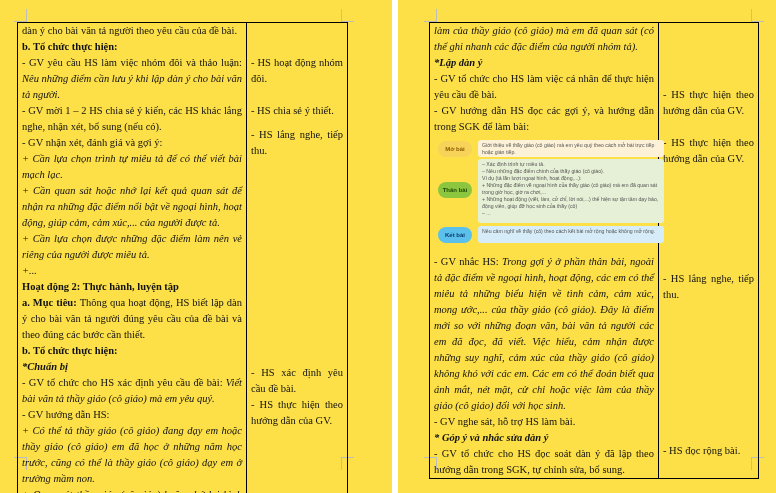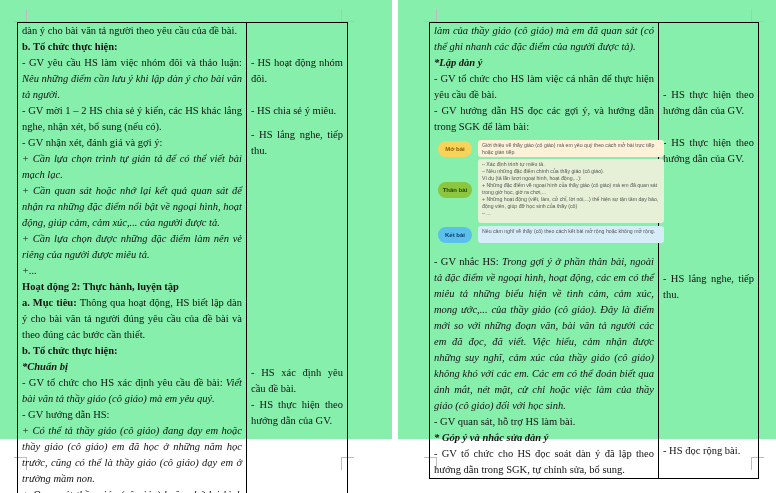--- a/index.html
+++ b/index.html
@@ -1,18 +1,18 @@
 <!DOCTYPE html>
 <html><head>
   <meta charset="utf-8">
   <style>
     html, body { margin:0; padding:0; }
     body { width:776px; height:493px; background:#ffffff; position:relative; overflow:hidden;
            font-family:"Liberation Serif", serif; color:#111; }
-    .page { position:absolute; top:0; height:439px; background:#86efac; }
+    .page { position:absolute; top:0; height:493px; background:#fde047; }
     .corner { position:absolute; width:12px; height:12px; border-color:#bdbdbd; border-style:solid; border-width:0; }
     .c-tl { border-right-width:1px; border-bottom-width:1px; }
     .c-tr { border-left-width:1px; border-bottom-width:1px; }
     .c-bl { border-right-width:1px; border-top-width:1px; }
     .c-br { border-left-width:1px; border-top-width:1px; }
     table.lp { position:absolute; border-collapse:collapse; table-layout:fixed; }
     table.lp td { border:1px solid #000; vertical-align:top; padding:0 4px; font-size:10.5px; line-height:16px; }
     .line { display:block; text-align:justify; white-space:normal; }
     .b { font-weight:bold; }
     .i { font-style:italic; }
@@ -39,38 +39,38 @@
         <col style="width:101px">
       </colgroup>
     <tbody>
         <tr>
       <td style="height:395px;">
         <span class="line">dàn ý cho bài văn tả người theo yêu cầu của đề bài.</span>
         <span class="line b">b. Tổ chức thực hiện:</span>
         <span class="line"><span>- GV yêu cầu HS làm việc nhóm đôi và thảo luận: </span><span class="i">Nêu những điểm cần lưu ý khi lập dàn ý cho bài văn tả người.</span></span>
         <span class="line">- GV mời 1 – 2 HS chia sẻ ý kiến, các HS khác lắng nghe, nhận xét, bổ sung (nếu có).</span>
         <span class="line">- GV nhận xét, đánh giá và gợi ý:</span>
-        <span class="line i">+ Cần lựa chọn trình tự gián tả để có thể viết bài mạch lạc.</span>
+        <span class="line i">+ Cần lựa chọn trình tự miêu tả để có thể viết bài mạch lạc.</span>
         <span class="line i">+ Cần quan sát hoặc nhớ lại kết quả quan sát để nhận ra những đặc điểm nổi bật về ngoại hình, hoạt động, giúp cảm, cảm xúc,... của người được tả.</span>
         <span class="line i">+ Cần lựa chọn được những đặc điểm làm nên vẻ riêng của người được miêu tả.</span>
         <span class="line i">+...</span>
         <span class="line b">Hoạt động 2: Thực hành, luyện tập</span>
         <span class="line"><span class="b">a. Mục tiêu: </span><span>Thông qua hoạt động, HS biết lập dàn ý cho bài văn tả người đúng yêu cầu của đề bài và theo đúng các bước cần thiết.</span></span>
         <span class="line b">b. Tổ chức thực hiện:</span>
         <span class="line bi">*Chuẩn bị</span>
         <span class="line"><span>- GV tổ chức cho HS xác định yêu cầu đề bài: </span><span class="i">Viết bài văn tả thầy giáo (cô giáo) mà em yêu quý.</span></span>
         <span class="line">- GV hướng dẫn HS:</span>
         <span class="line i">+ Có thể tả thầy giáo (cô giáo) đang dạy em hoặc thầy giáo (cô giáo) em đã học ở những năm học trước, cũng có thể là thầy giáo (cô giáo) dạy em ở trường mầm non.</span>
         <span class="line i">+ Quan sát thầy giáo (cô giáo) hoặc nhớ lại hình ảnh, việc</span>
       </td>
       <td>
         <span class="gap" style="height:32px"></span>
         <span class="line">- HS hoạt động nhóm đôi.</span>
         <span class="gap" style="height:16px"></span>
-        <span class="line">- HS chia sẻ ý miêu.</span>
+        <span class="line">- HS chia sẻ ý thiết.</span>
         <span class="gap" style="height:8px"></span>
         <span class="line">- HS lắng nghe, tiếp thu.</span>
         <span class="gap" style="height:206px"></span>
         <span class="line">- HS xác định yêu cầu đề bài.</span>
         <span class="gap" style="height:0px"></span>
         <span class="line">- HS thực hiện theo hướng dẫn của GV.</span>
       </td>
     </tr>
   </tbody>
     </table>
@@ -83,21 +83,21 @@
   <div class="corner c-br" style="left:353px;top:457px;"></div>
 
   <table class="lp" style="left:31px;top:22px;width:329px;">
     <colgroup>
         <col style="width:229px">
         <col style="width:100px">
       </colgroup>
     <tbody>
         <tr>
       <td style="height:426px;">
-        <span class="line i">làm của thầy giáo (cô giáo) mà em đã quan sát (có thể ghi nhanh các đặc điểm của người được tả).</span>
+        <span class="line i">làm của thầy giáo (cô giáo) mà em đã quan sát (có thể ghi nhanh các đặc điểm của người nhóm tả).</span>
         <span class="line bi">*Lập dàn ý</span>
         <span class="line">- GV tổ chức cho HS làm việc cá nhân để thực hiện yêu cầu đề bài.</span>
         <span class="line">- GV hướng dẫn HS đọc các gợi ý, và hướng dẫn trong SGK để làm bài:</span>
 
         <div class="sgk">
           <div class="box" style="top:2px;height:17px;background:#fdf1d8;">Giới thiệu về thầy giáo (cô giáo) mà em yêu quý theo cách mở bài trực tiếp hoặc gián tiếp.</div>
           <div class="cloud" style="top:3px;background:#f7d35a;color:#8a5a00;">Mở bài</div>
 
           <div class="box" style="top:21px;height:64px;background:#e6f0d6;">
             <div>– Xác định trình tự miêu tả.</div>
@@ -107,21 +107,21 @@
             <div>+ Những hoạt động (viết, làm, cử chỉ, lời nói,...) thể hiện sự tận tâm dạy bảo, động viên, giúp đỡ học sinh của thầy (cô)</div>
             <div>– ...</div>
           </div>
           <div class="cloud" style="top:44px;background:#8cc63f;color:#1f4a00;">Thân bài</div>
 
           <div class="box" style="top:88px;height:17px;background:#d6ecf8;">Nêu cảm nghĩ về thầy (cô) theo cách kết bài mở rộng hoặc không mở rộng.</div>
           <div class="cloud" style="top:89px;background:#5bc0eb;color:#0a3a6a;">Kết bài</div>
         </div>
 
         <span class="line"><span>- GV nhắc HS: </span><span class="i">Trong gợi ý ở phần thân bài, ngoài tả đặc điểm về ngoại hình, hoạt động, các em có thể miêu tả những biểu hiện về tình cảm, cảm xúc, mong ước,... của thầy giáo (cô giáo). Đây là điểm mới so với những đoạn văn, bài văn tả người các em đã đọc, đã viết. Việc hiểu, cảm nhận được những suy nghĩ, cảm xúc của thầy giáo (cô giáo) không khó với các em. Các em có thể đoán biết qua ánh mắt, nét mặt, cử chỉ hoặc việc làm của thầy giáo (cô giáo) đối với học sinh.</span></span>
-        <span class="line">- GV quan sát, hỗ trợ HS làm bài.</span>
+        <span class="line">- GV nghe sát, hỗ trợ HS làm bài.</span>
         <span class="line bi">* Góp ý và nhắc sửa dàn ý</span>
         <span class="line">- GV tổ chức cho HS đọc soát dàn ý đã lập theo hướng dẫn trong SGK, tự chỉnh sửa, bổ sung.</span>
       </td>
       <td>
         <span class="gap" style="height:64px"></span>
         <span class="line">- HS thực hiện theo hướng dẫn của GV.</span>
         <span class="gap" style="height:16px"></span>
         <span class="line">- HS thực hiện theo hướng dẫn của GV.</span>
         <span class="gap" style="height:104px"></span>
         <span class="line">- HS lắng nghe, tiếp thu.</span>

